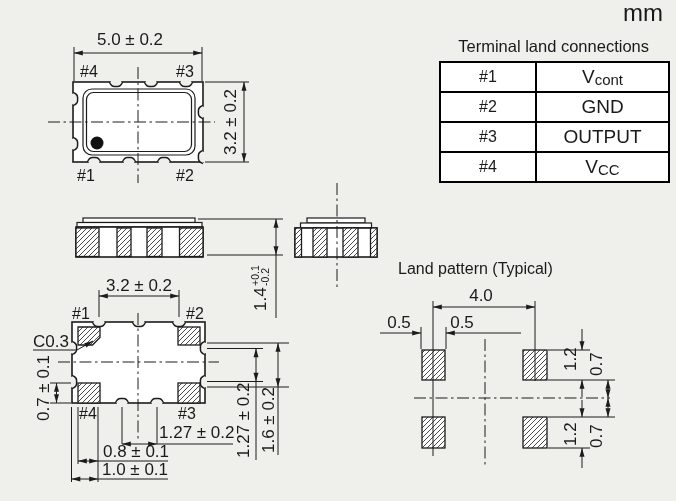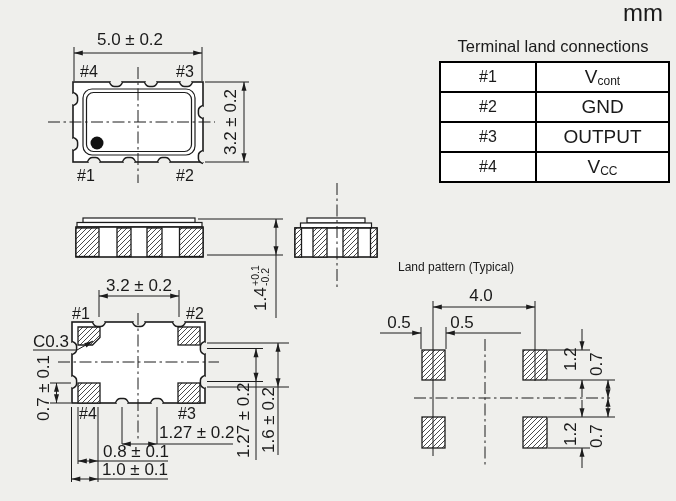--- a/index.html
+++ b/index.html
@@ -2,27 +2,27 @@
 <html><head>
 <meta charset="utf-8">
 <style>
   html,body{margin:0;padding:0}
   body{
     width:676px;height:501px;position:relative;overflow:hidden;
     background:#efefec;color:#1a1a1a;
     font-family:"Liberation Sans",sans-serif;
   }
   .unit{position:absolute;right:13px;top:1px;font-size:24px;line-height:24px}
-  .tbl-title{position:absolute;left:437px;top:37px;width:232px;text-align:center;font-size:16.5px}
+  .tbl-title{position:absolute;left:417px;top:37px;width:232px;text-align:right;font-size:16.5px}
   table.tl{position:absolute;left:439px;top:61px;border-collapse:collapse;background:#fff}
   table.tl td{border:2px solid #000;height:28px;text-align:center;vertical-align:middle;padding:0}
   td.c1{width:94px;font-size:16px}
   td.c2{width:131px;font-size:19px}
-  .sub{font-size:12px;vertical-align:-2px}
-  .lp-title{position:absolute;left:398px;top:260px;font-size:12px}
+  .sub{font-size:15px;vertical-align:-2px}
+  .lp-title{position:absolute;left:398px;top:260px;font-size:16px}
   svg{position:absolute;left:0;top:0}
   svg text{font-size:17px;fill:#1a1a1a;font-family:"Liberation Sans",sans-serif}
   svg text.pin{font-size:16px}
   svg text.tol{font-size:10.5px}
   .th{stroke:#1c1c1c;stroke-width:1;fill:none}
   .cl{stroke:#1c1c1c;stroke-width:1;fill:none;stroke-dasharray:12 3.5 2.5 3.5}
   .body{fill:#ffffff;stroke:#1c1c1c;stroke-width:1.6}
   .lid{fill:#ffffff;stroke:#1c1c1c;stroke-width:1.2}
   .pad{fill:url(#hat);stroke:#1c1c1c;stroke-width:1.3}
 </style>

